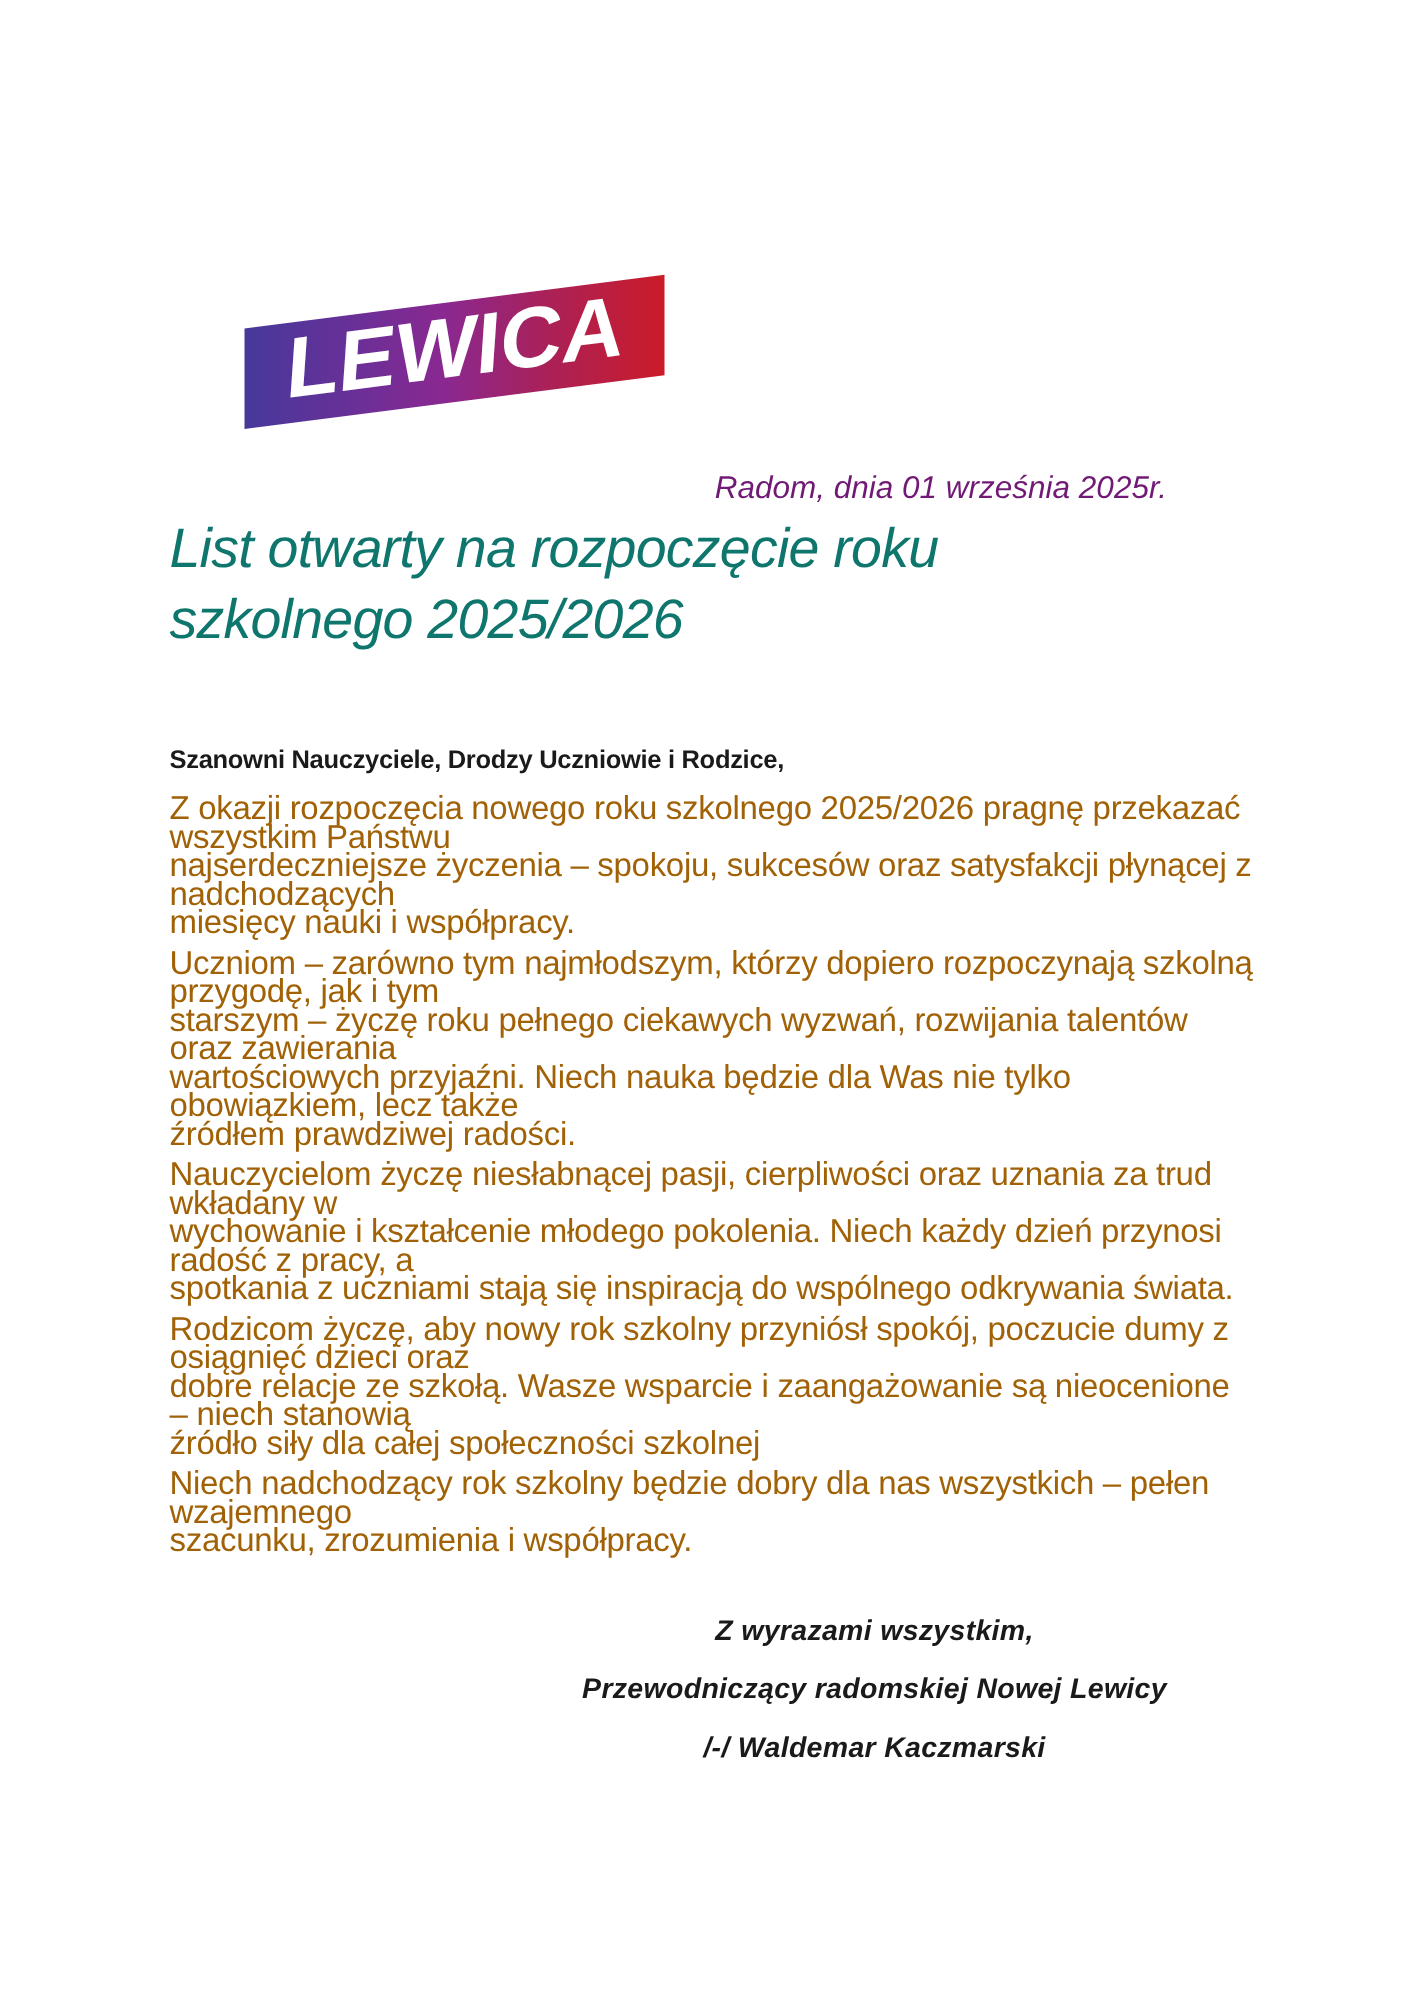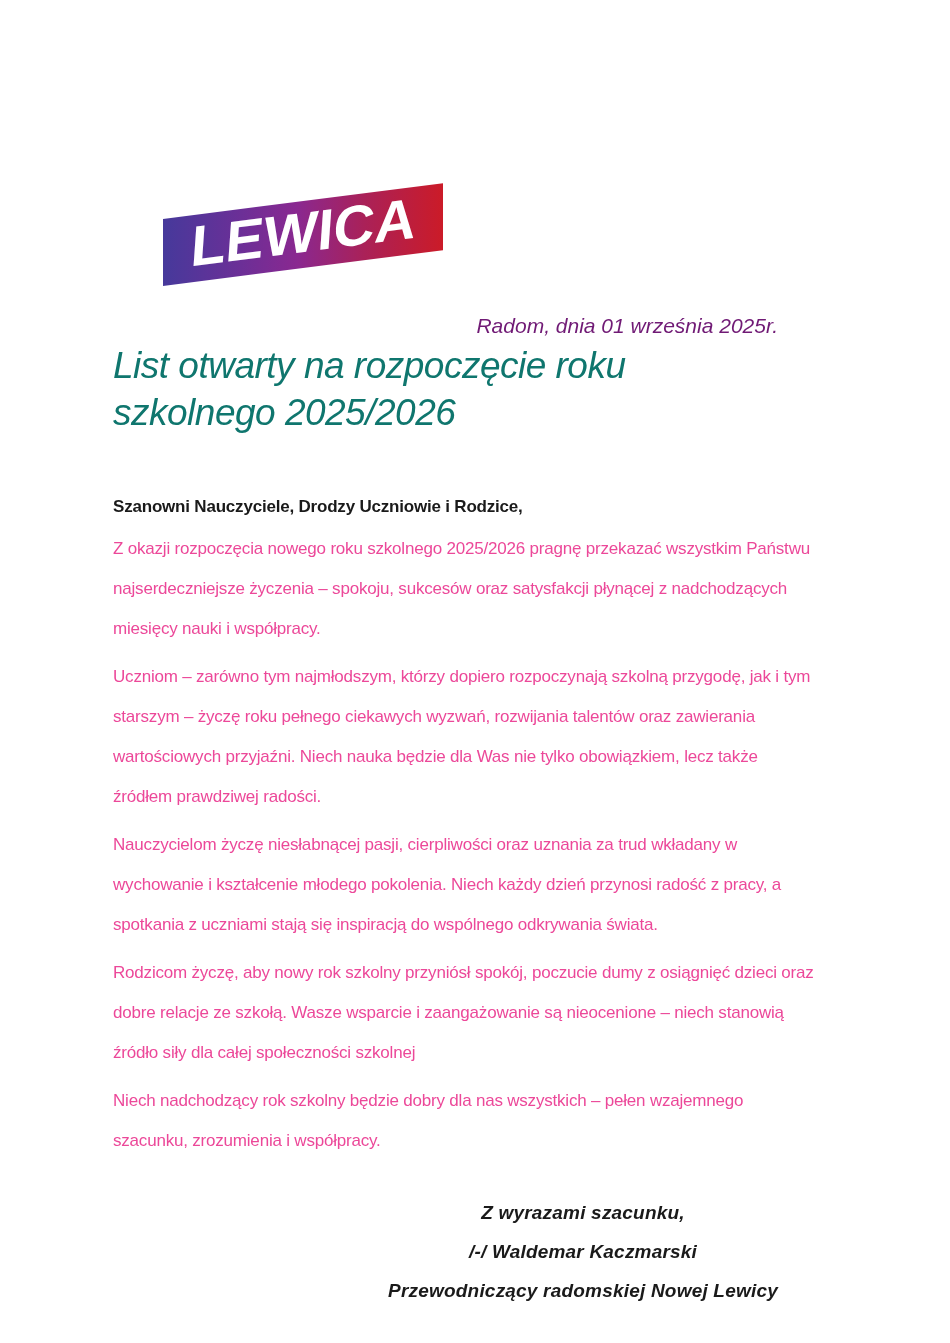--- a/index.html
+++ b/index.html
@@ -65,25 +65,25 @@
   
   .salutation {
     margin-top: 56px;
     font-weight: bold;
     font-size: 17px;
     line-height: 29px;
     letter-spacing: -0.2px;
   }
   .para {
     margin-top: 8px;
-    font-size: 17px;
-    line-height: 40px;
+    font-size: 22px;
+    line-height: 19px;
     letter-spacing: -0.2px;
     white-space: pre-line;
-    color: #ec4899;
+    color: #a16207;
   }
 
   
   .signature {
     margin-top: 32px;
     margin-left: 210px;
     width: 520px;
     text-align: center;
     font-weight: bold;
     font-style: italic;
@@ -124,18 +124,18 @@
 spotkania z uczniami stają się inspiracją do wspólnego odkrywania świata.</div>
 
   <div class="para">Rodzicom życzę, aby nowy rok szkolny przyniósł spokój, poczucie dumy z osiągnięć dzieci oraz
 dobre relacje ze szkołą. Wasze wsparcie i zaangażowanie są nieocenione – niech stanowią
 źródło siły dla całej społeczności szkolnej</div>
 
   <div class="para">Niech nadchodzący rok szkolny będzie dobry dla nas wszystkich – pełen wzajemnego
 szacunku, zrozumienia i współpracy.</div>
 
   <div class="signature">
-    <div class="sig-line">Z wyrazami szacunku,</div>
+    <div class="sig-line">Z wyrazami wszystkim,</div>
+    <div class="sig-line">Przewodniczący radomskiej Nowej Lewicy</div>
     <div class="sig-line">/-/ Waldemar Kaczmarski</div>
-    <div class="sig-line">Przewodniczący radomskiej Nowej Lewicy</div>
   </div>
 
 </div>
 
 </body></html>

